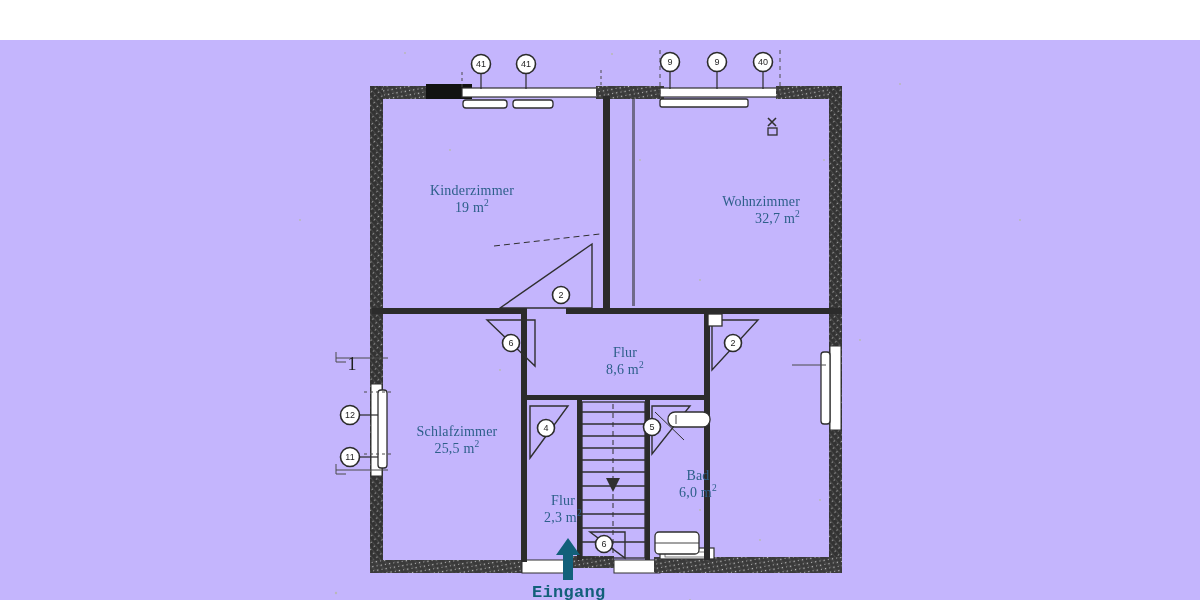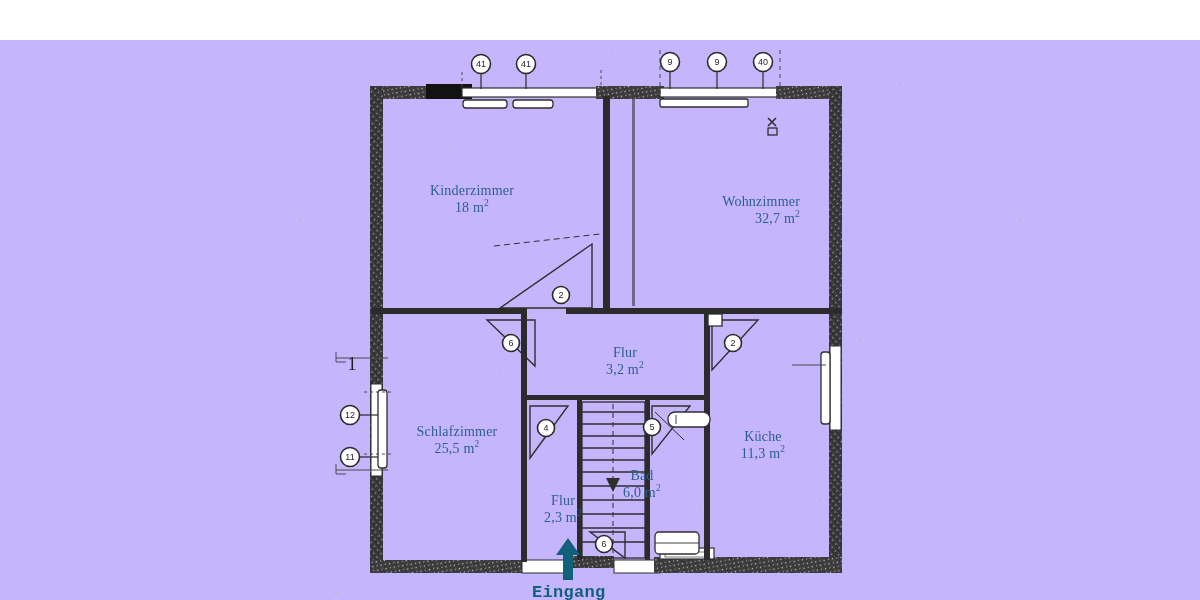--- a/index.html
+++ b/index.html
@@ -278,44 +278,40 @@
         <text x="352" y="330" text-anchor="middle" font-family="&quot;Liberation Serif&quot;, serif" font-size="18" fill="#1f1f1f">1</text>
       </g>
 
     <g id="entrance-arrow-group">
       <path id="entrance-arrow-path" d="M568 498 L580 515 L573 515 L573 540 L563 540 L563 515 L556 515 Z" fill="#12607a"></path>
     </g>
   </svg>
 
   <div class="roomlabel" style="left: 392px; top: 142px; width: 160px; color: rgb(45, 95, 138);">
     <span class="rname">Kinderzimmer</span>
-    <span class="rarea"><span>18 m</span><sup>2</sup></span>
+    <span class="rarea"><span>19 m</span><sup>2</sup></span>
   </div>
 
   <div class="roomlabel" style="left: 640px; top: 153px; width: 160px; color: rgb(45, 95, 138); text-align: right;">
     <span class="rname">Wohnzimmer</span>
     <span class="rarea"><span>32,7 m</span><sup>2</sup></span>
   </div>
 
   <div class="roomlabel" style="left: 565px; top: 304px; width: 120px; color: rgb(45, 95, 138);">
     <span class="rname">Flur</span>
-    <span class="rarea"><span>3,2 m</span><sup>2</sup></span>
+    <span class="rarea"><span>8,6 m</span><sup>2</sup></span>
   </div>
 
   <div class="roomlabel" style="left: 377px; top: 383px; width: 160px; color: rgb(45, 95, 138);">
     <span class="rname">Schlafzimmer</span>
     <span class="rarea"><span>25,5 m</span><sup>2</sup></span>
   </div>
 
-  <div class="roomlabel" style="left: 703px; top: 388px; width: 120px; color: rgb(45, 95, 138);">
-    <span class="rname">Küche</span>
-    <span class="rarea"><span>11,3 m</span><sup>2</sup></span>
-  </div>
-
-  <div class="roomlabel" style="left: 592px; top: 427px; width: 100px; color: rgb(45, 95, 138);">
+
+  <div class="roomlabel" style="left: 648px; top: 427px; width: 100px; color: rgb(45, 95, 138);">
     <span class="rname">Bad</span>
     <span class="rarea"><span>6,0 m</span><sup>2</sup></span>
   </div>
 
   <div class="roomlabel" style="left: 515px; top: 452px; width: 96px; color: rgb(45, 95, 138);">
     <span class="rname">Flur</span>
     <span class="rarea"><span>2,3 m</span><sup>2</sup></span>
   </div>
 
   <div id="entrance-label" style="left: 532px; top: 543px; color: rgb(18, 96, 122);">Eingang</div>

